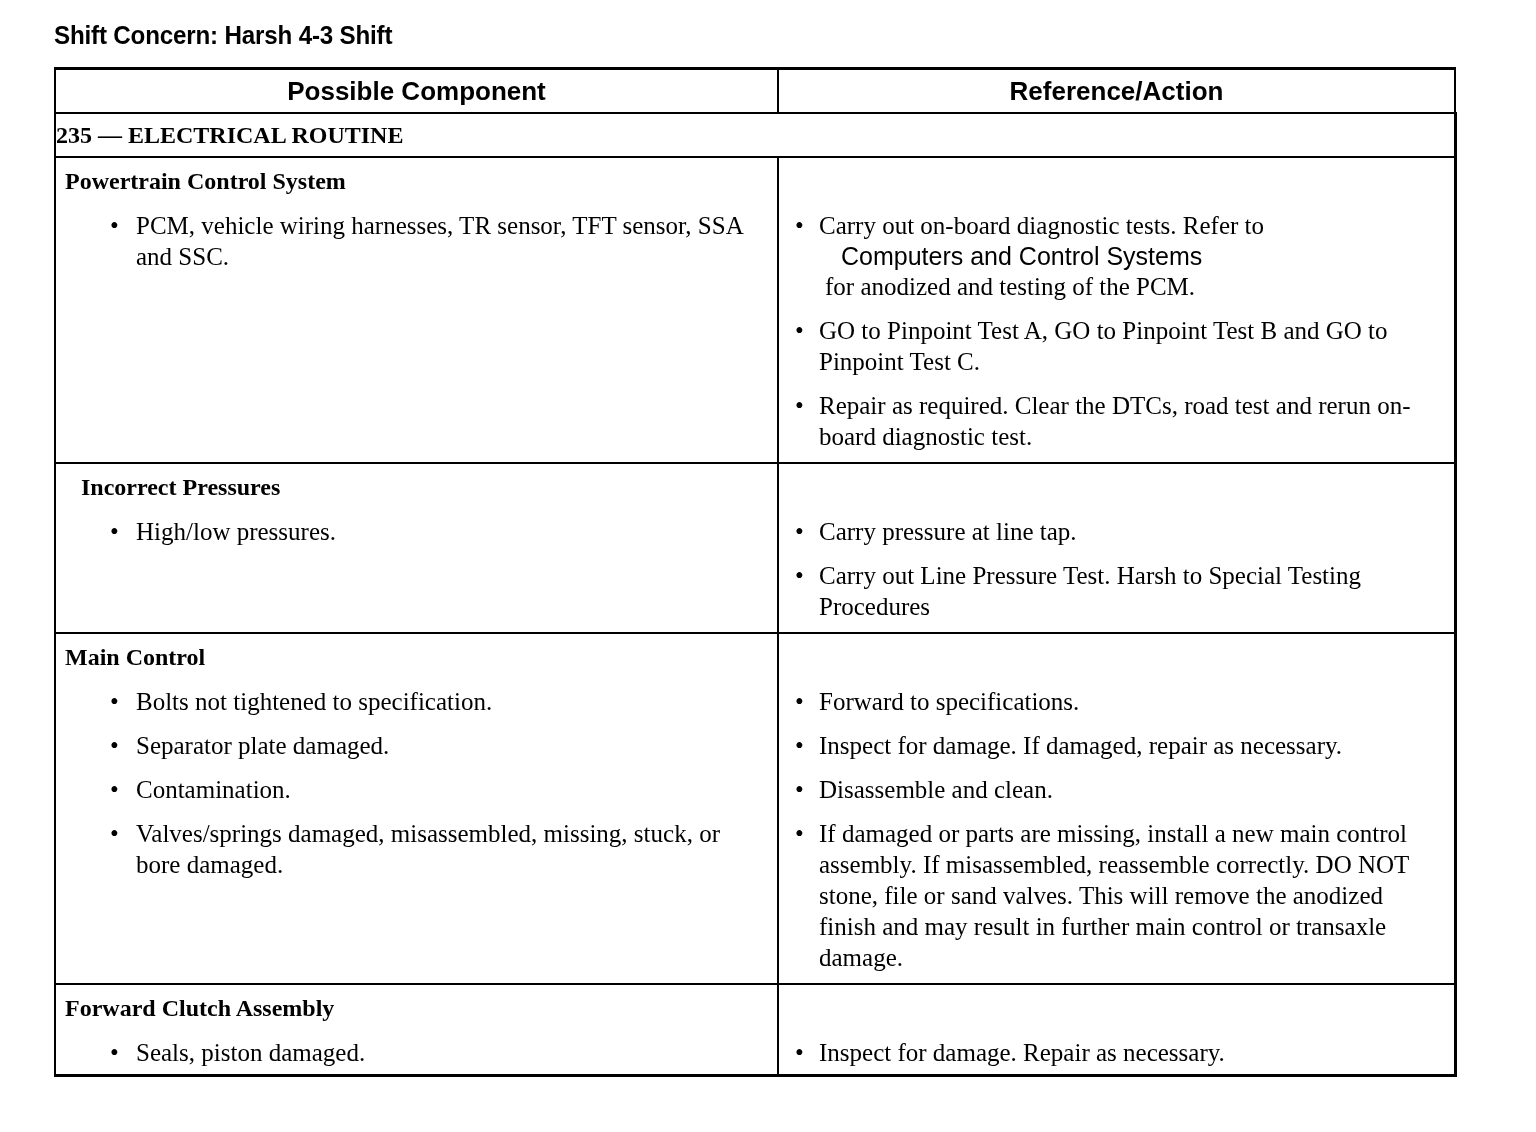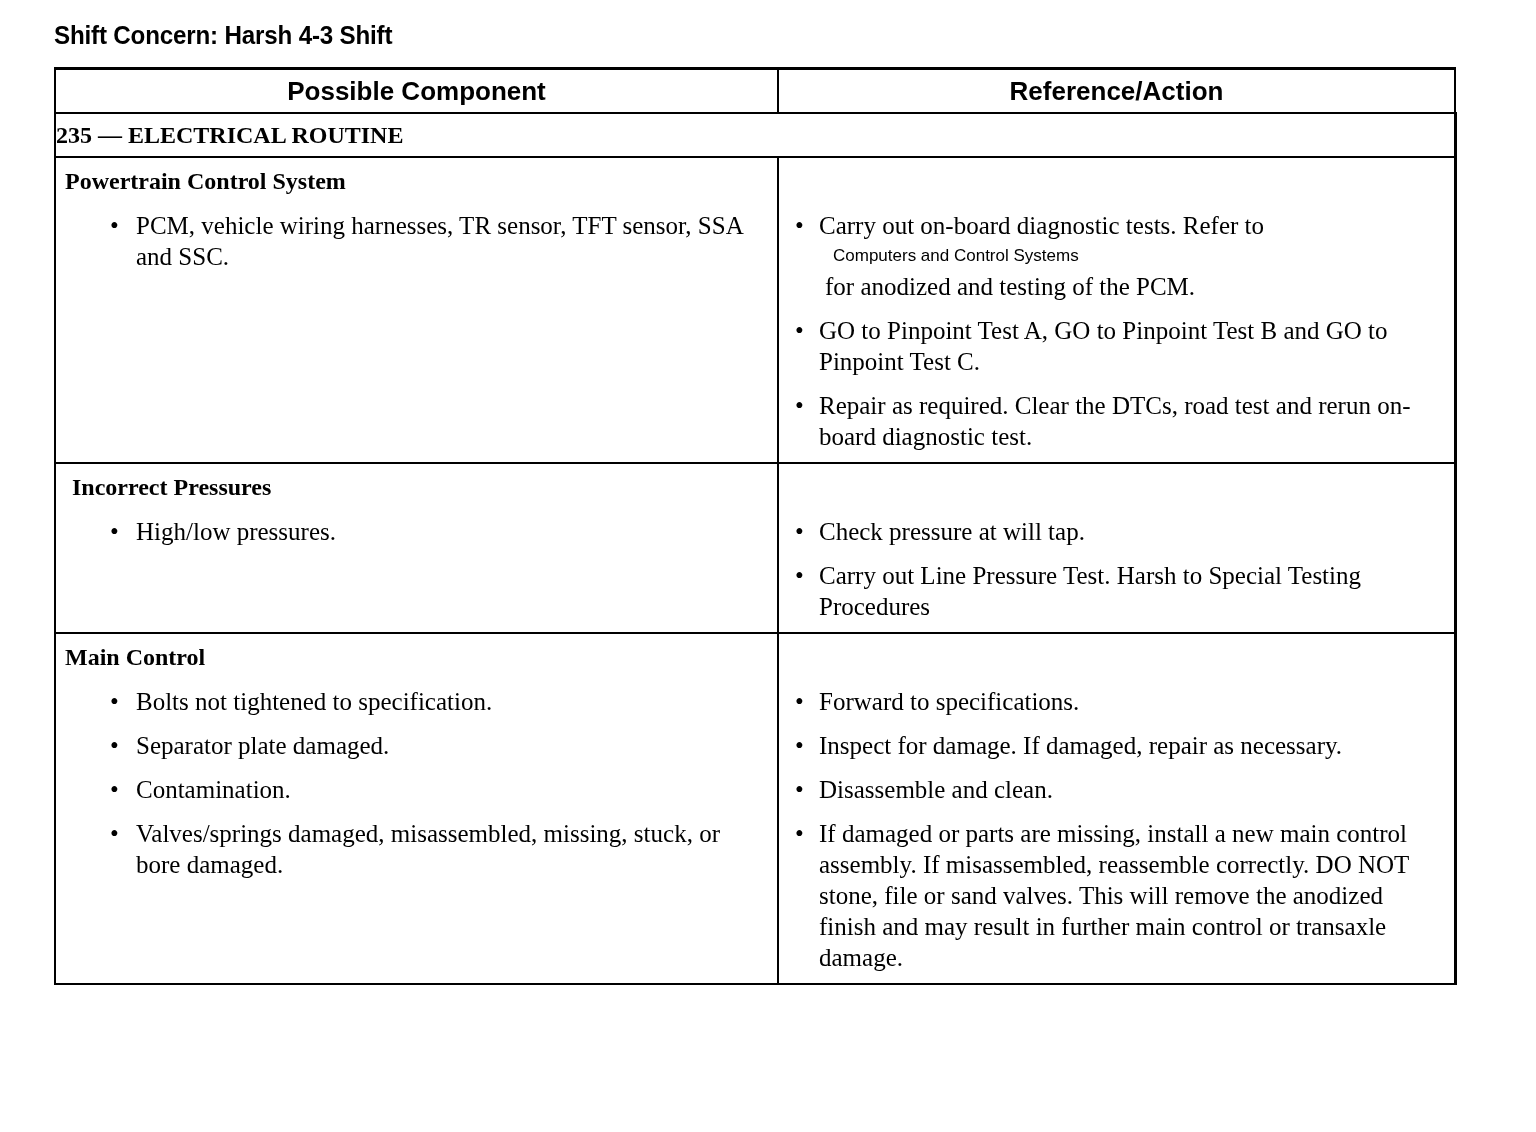--- a/index.html
+++ b/index.html
@@ -21,29 +21,29 @@
   .tbl th {
     font-family: "Liberation Sans", sans-serif; font-weight: bold; font-size: 26px;
     height: 42px; text-align: center; vertical-align: middle;
   }
   .section td {
     height: 42px; font-weight: bold; font-size: 24px; vertical-align: middle;
     border-right: 3px solid #000;
   }
   .group td { padding-top: 8px; padding-bottom: 6px; }
   .gname { font-weight: bold; font-size: 24px; padding-left: 9px; line-height: 30px; margin-bottom: 14px; }
-  .gname.indent { padding-left: 16px; }
+  .gname.indent { padding-left: 25px; }
   ul.items { list-style: none; margin: 0; padding: 0; }
   ul.items li { position: relative; line-height: 31px; margin-bottom: 13px; }
   ul.left li { padding-left: 80px; padding-right: 20px; }
   ul.left li .bul { position: absolute; left: 54px; top: 0; }
   ul.right li { padding-left: 40px; padding-right: 18px; }
   ul.right li .bul { position: absolute; left: 16px; top: 0; }
   .spacer { height: 44px; }
-  .refsans { font-family: "Liberation Sans", sans-serif; font-size: 17px; display: block; margin-left: 14px; line-height: 30px; }
+  .refsans { font-family: "Liberation Sans", sans-serif; font-size: 25px; display: block; margin-left: 22px; line-height: 30px; }
   .refafter { display: block; margin-left: 6px; }
   .tbl tr.lastrow td { border-bottom: 3px solid #000; }
   .tbl td.rc { border-right: 3px solid #000; }
 </style>
 </head>
 <body>
 
 <div class="title">Shift Concern: Harsh 4-3 Shift</div>
 
 <table class="tbl">
@@ -87,21 +87,21 @@
     <tr class="group">
       <td>
         <div class="gname indent">Incorrect Pressures</div>
         <ul class="items left">
           <li><span class="bul">•</span><span>High/low pressures.</span></li>
         </ul>
       </td>
       <td class="rc">
         <div class="spacer"></div>
         <ul class="items right">
-          <li><span class="bul">•</span><span>Check pressure at will tap.</span></li>
+          <li><span class="bul">•</span><span>Carry pressure at line tap.</span></li>
           <li style="margin-bottom:4px"><span class="bul">•</span><span> Carry out Line Pressure Test. Harsh to Special Testing Procedures</span></li>
         </ul>
       </td>
     </tr>
 
     <tr class="group">
       <td>
         <div class="gname">Main Control</div>
         <ul class="items left">
           <li><span class="bul">•</span><span>Bolts not tightened to specification.</span></li>
@@ -114,14 +114,28 @@
         <div class="spacer"></div>
         <ul class="items right">
           <li><span class="bul">•</span><span>Forward to specifications.</span></li>
           <li><span class="bul">•</span><span>Inspect for damage. If damaged, repair as necessary.</span></li>
           <li><span class="bul">•</span><span>Disassemble and clean.</span></li>
           <li style="margin-bottom:4px"><span class="bul">•</span><span>If damaged or parts are missing, install a new main control assembly. If misassembled, reassemble correctly. DO NOT stone, file or sand valves. This will remove the anodized finish and may result in further main control or transaxle damage.</span></li>
         </ul>
       </td>
     </tr>
 
+    <tr class="group lastrow">
+      <td>
+        <div class="gname">Forward Clutch Assembly</div>
+        <ul class="items left">
+          <li style="margin-bottom:0"><span class="bul">•</span><span>Seals, piston damaged.</span></li>
+        </ul>
+      </td>
+      <td class="rc">
+        <div class="spacer"></div>
+        <ul class="items right">
+          <li style="margin-bottom:0"><span class="bul">•</span><span>Inspect for damage. Repair as necessary.</span></li>
+        </ul>
+      </td>
+    </tr>
   </tbody>
 </table>
 
 </body></html>

